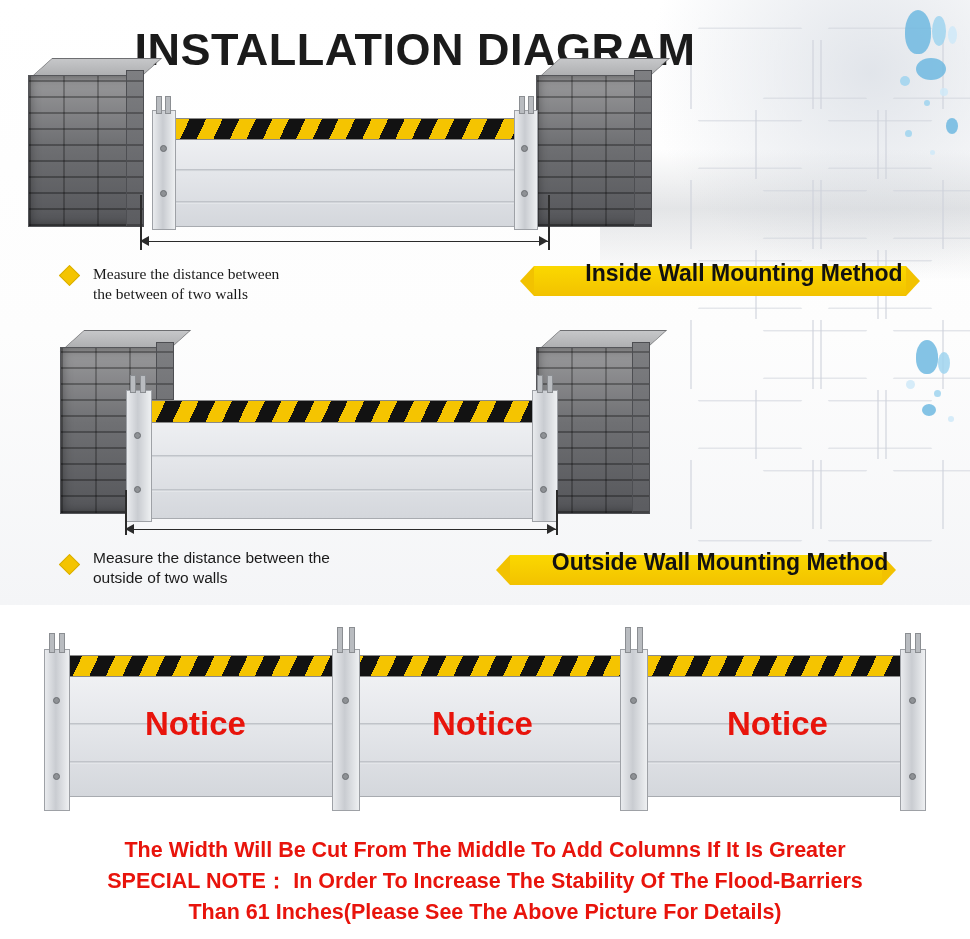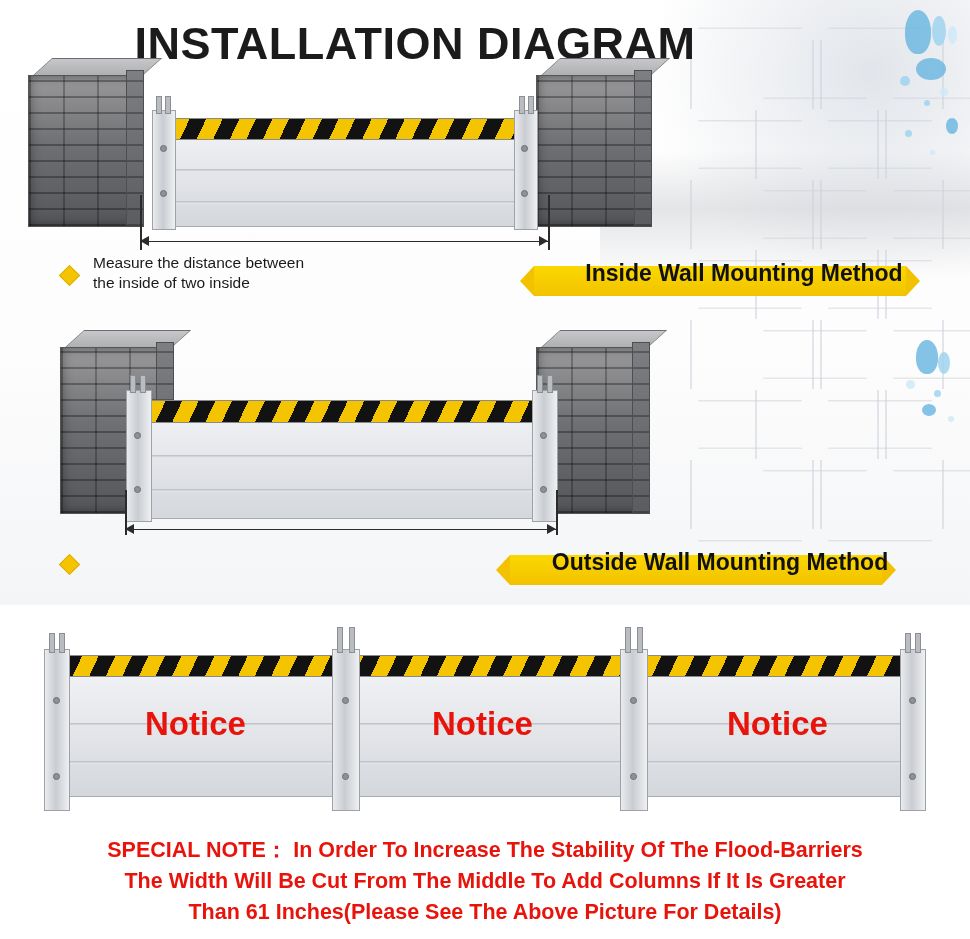--- a/index.html
+++ b/index.html
@@ -43,21 +43,21 @@
   }
 
   
   .splash{position:absolute;pointer-events:none;}
   .drop{position:absolute;border-radius:50%;background:#9fd4ef;opacity:.85;}
   .drop.lt{background:#cfe9f8;}
   .drop.dk{background:#6fb8e0;}
 
   
   .title{
-    position:absolute;left:0;top:18px;width:830px;text-align:center;
+    position:absolute;left:0;top:24px;width:830px;text-align:center;
     font-size:45px;font-weight:bold;letter-spacing:.5px;color:#1b1b1b;
     font-family:"Liberation Sans", sans-serif;
   }
 
   
   .brick{
     position:absolute;
     background:
       repeating-linear-gradient(0deg, rgba(0,0,0,.30) 0px, rgba(0,0,0,.30) 2px, rgba(0,0,0,0) 2px, rgba(0,0,0,0) 16px),
       repeating-linear-gradient(90deg, rgba(0,0,0,.25) 0px, rgba(0,0,0,.25) 2px, rgba(0,0,0,0) 2px, rgba(0,0,0,0) 34px),
@@ -227,23 +227,23 @@
   <div class="bolt" style="left:521px;top:145px;"></div>
   <div class="bolt" style="left:521px;top:190px;"></div>
 
   <div class="dimtick" style="left:140px;top:195px;height:55px;"></div>
   <div class="dimtick" style="left:548px;top:195px;height:55px;"></div>
   <div class="dimline" style="left:140px;top:241px;width:408px;"></div>
   <div class="arrowL" style="left:140px;top:236px;"></div>
   <div class="arrowR" style="left:539px;top:236px;"></div>
 
   <div class="diamond" style="left:62px;top:268px;"></div>
-  <div class="caption" style="left:93px;top:253px;width:330px;">
+  <div class="caption" style="left:93px;top:264px;width:330px;font-family:Liberation Serif, serif;">
     <div>Measure the distance between</div>
-    <div>the inside of two inside</div>
+    <div>the between of two walls</div>
   </div>
 
   <div class="banner" style="left:534px;top:266px;width:372px;">
     <div class="bar"></div>
     <div class="tipL"></div>
     <div class="tipR"></div>
     <div class="label">Inside Wall  Mounting Method</div>
   </div>
 
   <div class="brick-top" style="left:72px;top:330px;width:105px;height:20px;"></div>
@@ -271,20 +271,24 @@
   <div class="bolt" style="left:540px;top:432px;"></div>
   <div class="bolt" style="left:540px;top:486px;"></div>
 
   <div class="dimtick" style="left:125px;top:490px;height:45px;"></div>
   <div class="dimtick" style="left:556px;top:490px;height:45px;"></div>
   <div class="dimline" style="left:125px;top:529px;width:431px;"></div>
   <div class="arrowL" style="left:125px;top:524px;"></div>
   <div class="arrowR" style="left:547px;top:524px;"></div>
 
   <div class="diamond" style="left:62px;top:557px;"></div>
+  <div class="caption" style="left:93px;top:548px;width:370px;">
+    <div>Measure the distance between the</div>
+    <div>outside of two walls</div>
+  </div>
 
   <div class="banner" style="left:510px;top:555px;width:372px;">
     <div class="bar"></div>
     <div class="tipL"></div>
     <div class="tipR"></div>
     <div class="label">Outside Wall Mounting Method</div>
   </div>
 
   <div class="bottomarea">
 
@@ -316,18 +320,18 @@
     <div class="bolt" style="left:630px;top:168px;"></div>
     <div class="bolt" style="left:909px;top:92px;"></div>
     <div class="bolt" style="left:909px;top:168px;"></div>
 
     <div class="notice" style="left:145px;top:100px;">Notice</div>
     <div class="notice" style="left:432px;top:100px;">Notice</div>
     <div class="notice" style="left:727px;top:100px;">Notice</div>
   </div>
 
   <div class="specialnote">
+    <div>The Width Will Be Cut From The Middle To Add Columns If It Is Greater</div>
     <div>SPECIAL NOTE：   In Order To Increase The Stability Of The Flood-Barriers</div>
-    <div>The Width Will Be Cut From The Middle To Add Columns If It Is Greater</div>
     <div>Than 61 Inches(Please See The Above Picture For Details)</div>
   </div>
 
 </div>
 
 </body></html>

